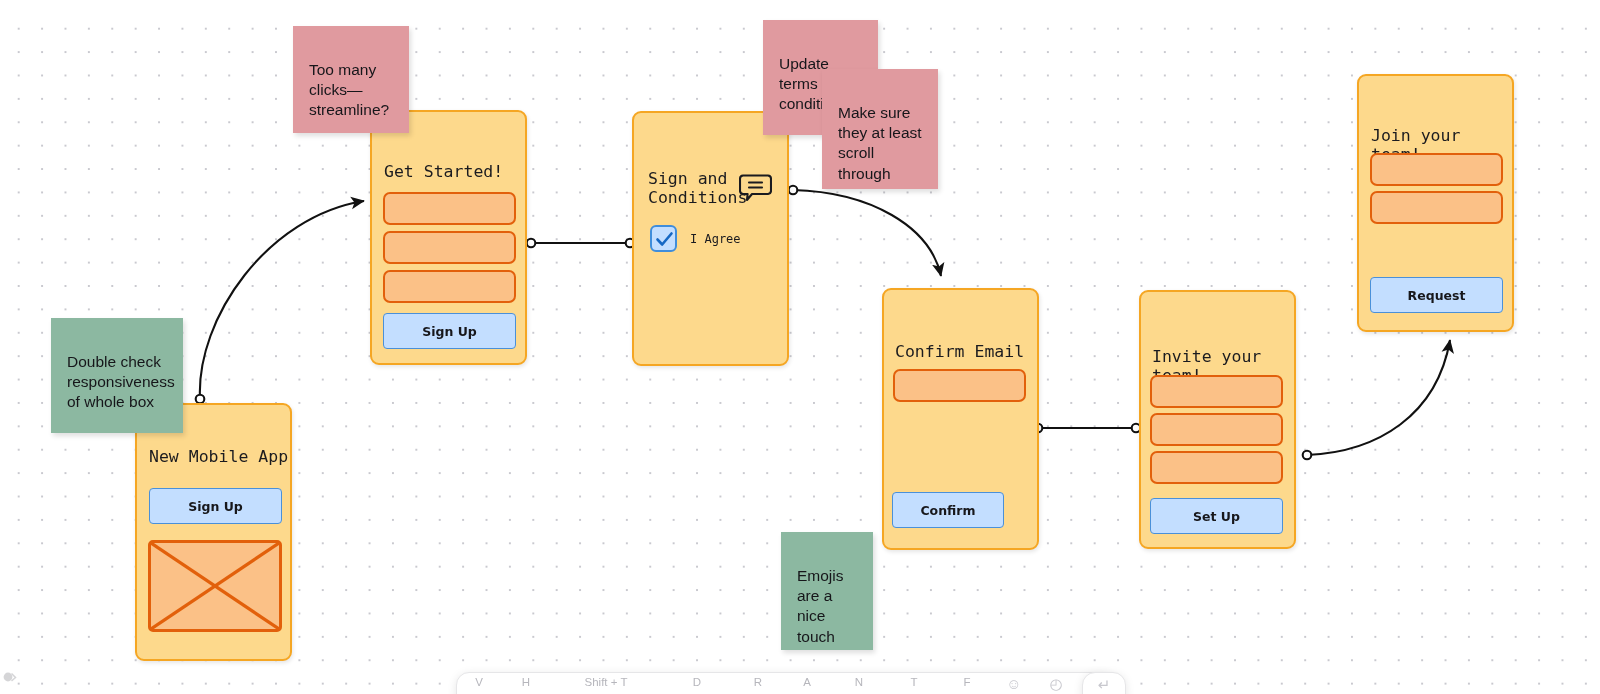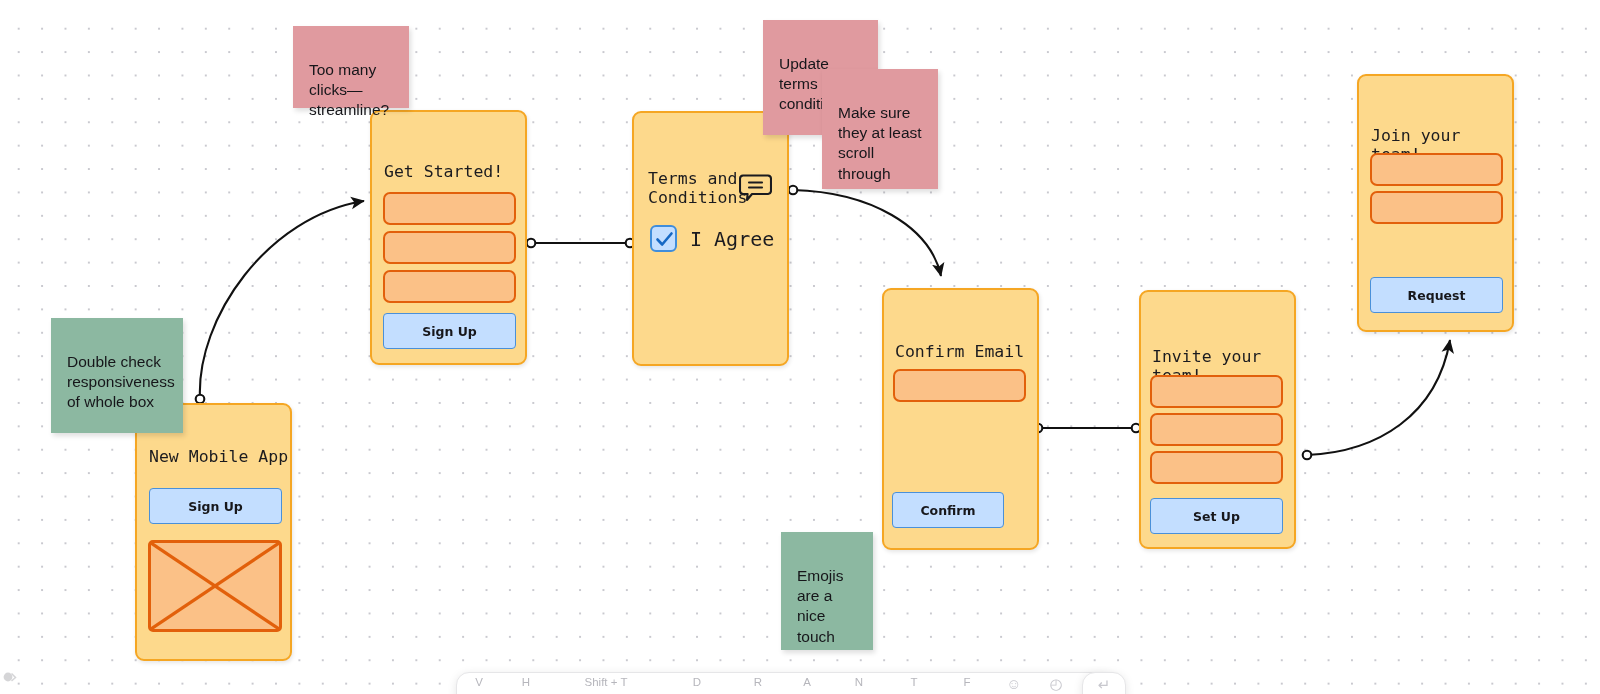--- a/index.html
+++ b/index.html
@@ -92,21 +92,21 @@
   .chk{
     width:27px; height:27px;
     background:#c3deff;
     border:2px solid #3f8ddb;
     border-radius:6px;
     position:relative;
   }
   .chk svg{ position:absolute; left:3px; top:3px; }
   .chk-label{
     font-family:"DejaVu Sans Mono", monospace;
-    font-size:20px; color:#1b1b1f;
+    font-size:12px; color:#1b1b1f;
   }
   .comment-icon{ position:absolute; }
 
   
   #toolbar{
     position:absolute; left:456px; top:672px;
     width:660px; height:56px;
     background:#ffffff;
     border:1px solid #e6e6e8;
     border-radius:13px;
@@ -198,21 +198,21 @@
 
   <div class="frame" style="left:370px; top:110px; width:157px; height:255px;">
     <div class="frame-title" style="left:12px; top:50px;">Get Started!</div>
     <div class="field" style="left:11px; top:80px; width:133px; height:33px;"></div>
     <div class="field" style="left:11px; top:119px; width:133px; height:33px;"></div>
     <div class="field" style="left:11px; top:158px; width:133px; height:33px;"></div>
     <div class="btn" style="left:11px; top:201px; width:133px; height:36px;">Sign Up</div>
   </div>
 
   <div class="frame" style="left:632px; top:111px; width:157px; height:255px;">
-    <div class="frame-title" style="left:14px; top:56px;">Terms and
+    <div class="frame-title" style="left:14px; top:56px;">Sign and
 Conditions</div>
     <div class="comment-icon" style="left:105px; top:60px;">
       <svg width="33" height="30" viewBox="0 0 33 30" xmlns="http://www.w3.org/2000/svg">
         <path d="M4,2.5 H29 A3.4,3.4 0 0 1 32,6 V17.5 A3.4,3.4 0 0 1 29,21 H13 L8,27 L8.6,21 H4 A3.4,3.4 0 0 1 1,17.5 V6 A3.4,3.4 0 0 1 4,2.5 Z" fill="none" stroke="#1b1b1f" stroke-width="2.1" stroke-linejoin="round"></path>
         <line x1="10" y1="9.5" x2="23" y2="9.5" stroke="#1b1b1f" stroke-width="2.1" stroke-linecap="round"></line>
         <line x1="10" y1="14.5" x2="23" y2="14.5" stroke="#1b1b1f" stroke-width="2.1" stroke-linecap="round"></line>
       </svg>
     </div>
     <div class="chk-wrap" style="left:16px; top:112px;">
       <div class="chk">
@@ -238,21 +238,21 @@
     <div class="btn" style="left:9px; top:206px; width:133px; height:36px;">Set Up</div>
   </div>
 
   <div class="frame" style="left:1357px; top:74px; width:157px; height:258px;">
     <div class="frame-title" style="left:12px; top:50px;">Join your team!</div>
     <div class="field" style="left:11px; top:77px; width:133px; height:33px;"></div>
     <div class="field" style="left:11px; top:115px; width:133px; height:33px;"></div>
     <div class="btn" style="left:11px; top:201px; width:133px; height:36px;">Request</div>
   </div>
 
-  <div class="note pink" style="left:293px; top:26px; width:116px; height:82px;">
+  <div class="note pink" style="left:293px; top:26px; width:116px; height:107px;">
     <span>Too many clicks—streamline?</span>
   </div>
 
   <div class="note pink" style="left:731px; top:20px; width:115px; height:115px;margin-left:32px;">
     <span>Update terms and conditions</span>
   </div>
 
   <div class="note pink" style="left:822px; top:69px; width:116px; height:120px; z-index:31;">
     <span>Make sure they at least scroll through</span>
   </div>

